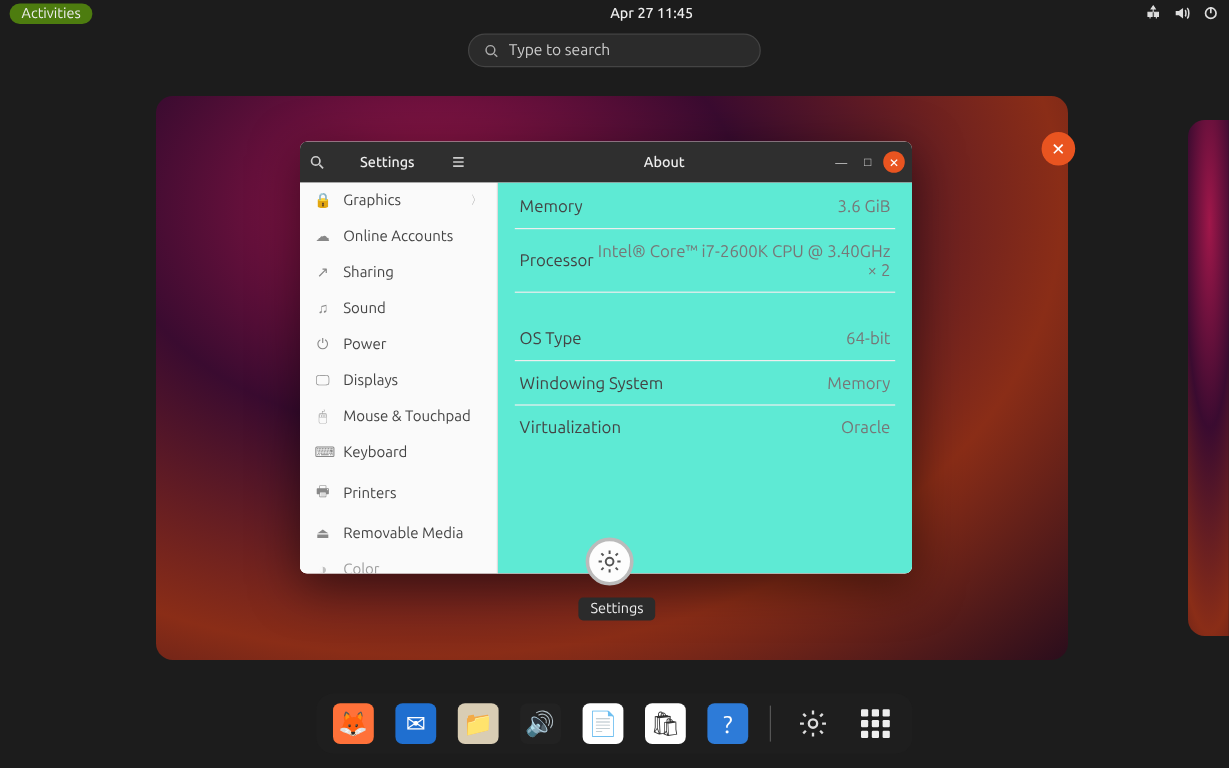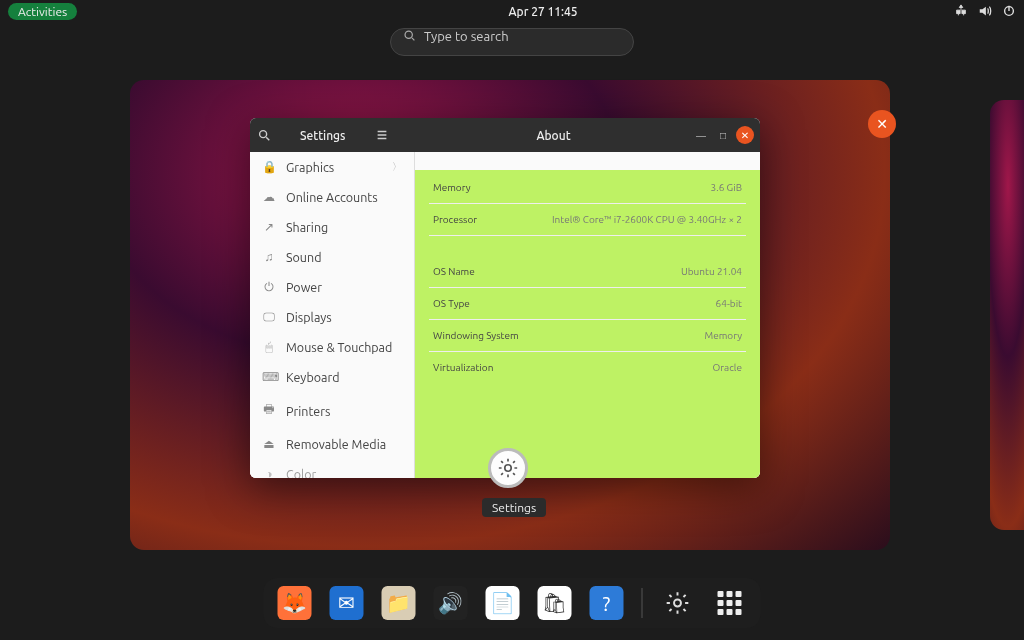--- a/index.html
+++ b/index.html
@@ -11,33 +11,33 @@
     position: relative;
     color: #eee;
   }
   
   .topbar {
     position: absolute; top: 0; left: 0; right: 0; height: 22px;
     display: flex; align-items: center; justify-content: space-between;
     padding: 0 8px; font-size: 12px;
   }
   .activities {
-    background: #15803d; border-radius: 10px; padding: 2px 10px;
+    background: #4d7c0f; border-radius: 10px; padding: 2px 10px;
     font-size: 12px; color: #eee;
   }
   .clock { position:absolute; left:50%; transform:translateX(-50%); font-weight:500;margin-left:31px; }
   .tray { display:flex; gap:10px; align-items:center; font-size:13px; }
   .tray span { display:inline-block; }
 
   
   .search-wrap { position:absolute; top:28px; left:50%; transform:translateX(-50%); }
   .search {
     width: 244px; height: 28px; border-radius: 14px;
     background: #2b2b2b; border: 1px solid #444;
-    display:flex; padding: 0 12px; gap:8px;
+    display:flex; align-items:center; padding: 0 12px; gap:8px;
     color:#ccc; font-size:13px;
   }
 
   
   .workspace {
     position:absolute; left:130px; top:80px; width:760px; height:470px;
     border-radius: 14px;
     background: radial-gradient(ellipse at 30% 20%, #a0174a 0%, #3a0b30 35%, #8a2d17 70%, #2a0d1c 100%);
   }
   .workspace.peek {
@@ -86,23 +86,22 @@
   }
   .side-item {
     display:flex; align-items:center; gap:10px;
     padding: 8px 12px; cursor:pointer;
   }
   .side-item .ico { width:14px; text-align:center; color:#888; font-size:12px; }
   .side-item .chev { margin-left:auto; color:#aaa; font-size:10px; }
   .side-item.cut { opacity:0.5; }
 
   .content {
-    flex:1; background:#bef264; overflow:hidden; font-size:10px; color:#444;
+    flex:1; background:#5eead4; overflow:hidden; font-size:14px; color:#444;
     padding: 2px 14px;
-    margin-top: 18px;
   }
   .row {
     display:flex; justify-content:space-between; align-items:center;
     padding: 10px 4px; border-bottom:1px solid #eee;
   }
   .row:last-child { border-bottom:none; }
   .group-gap { height:14px; border:none; }
   .row .val { color:#777; text-align:right; }
 
   
@@ -259,24 +258,20 @@
         <div class="row">
           <span>Memory</span>
           <span class="val">3.6 GiB</span>
         </div>
         <div class="row">
           <span>Processor</span>
           <span class="val">Intel® Core™ i7-2600K CPU @ 3.40GHz × 2</span>
         </div>
         <div class="row group-gap"></div>
         <div class="row">
-          <span>OS Name</span>
-          <span class="val">Ubuntu 21.04</span>
-        </div>
-        <div class="row">
           <span>OS Type</span>
           <span class="val">64-bit</span>
         </div>
         <div class="row">
           <span>Windowing System</span>
           <span class="val">Memory</span>
         </div>
         <div class="row">
           <span>Virtualization</span>
           <span class="val">Oracle</span>

